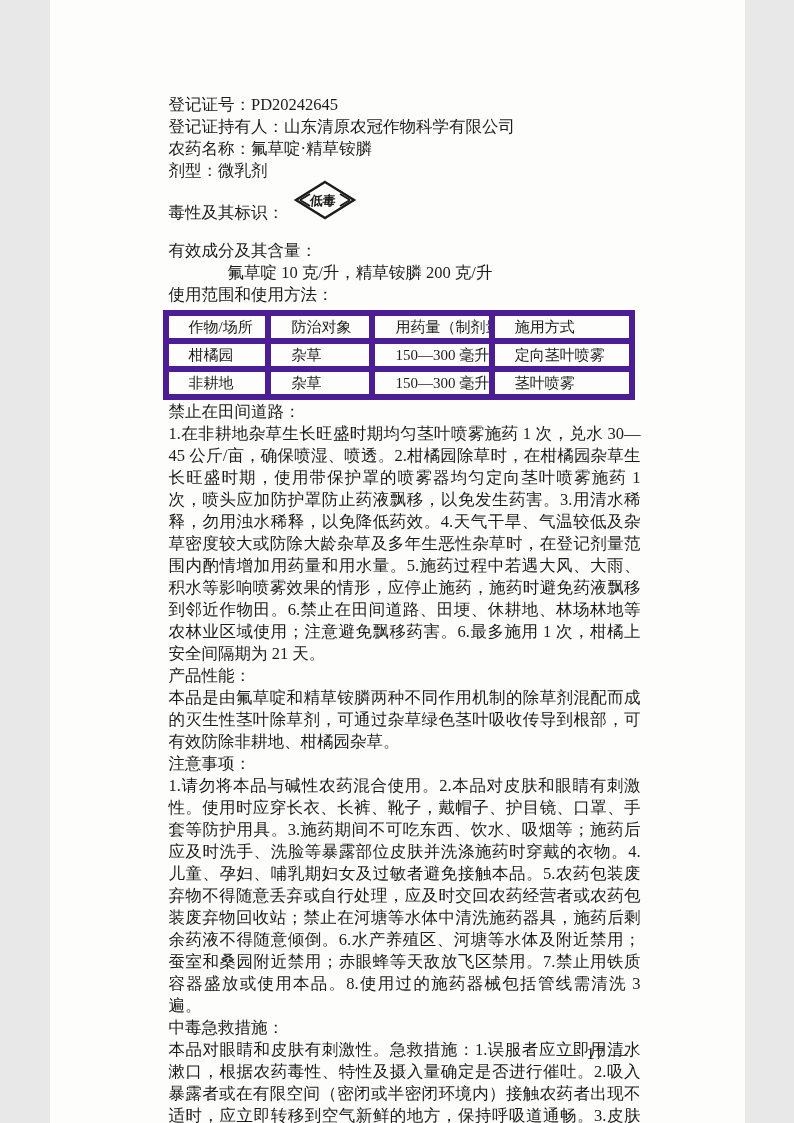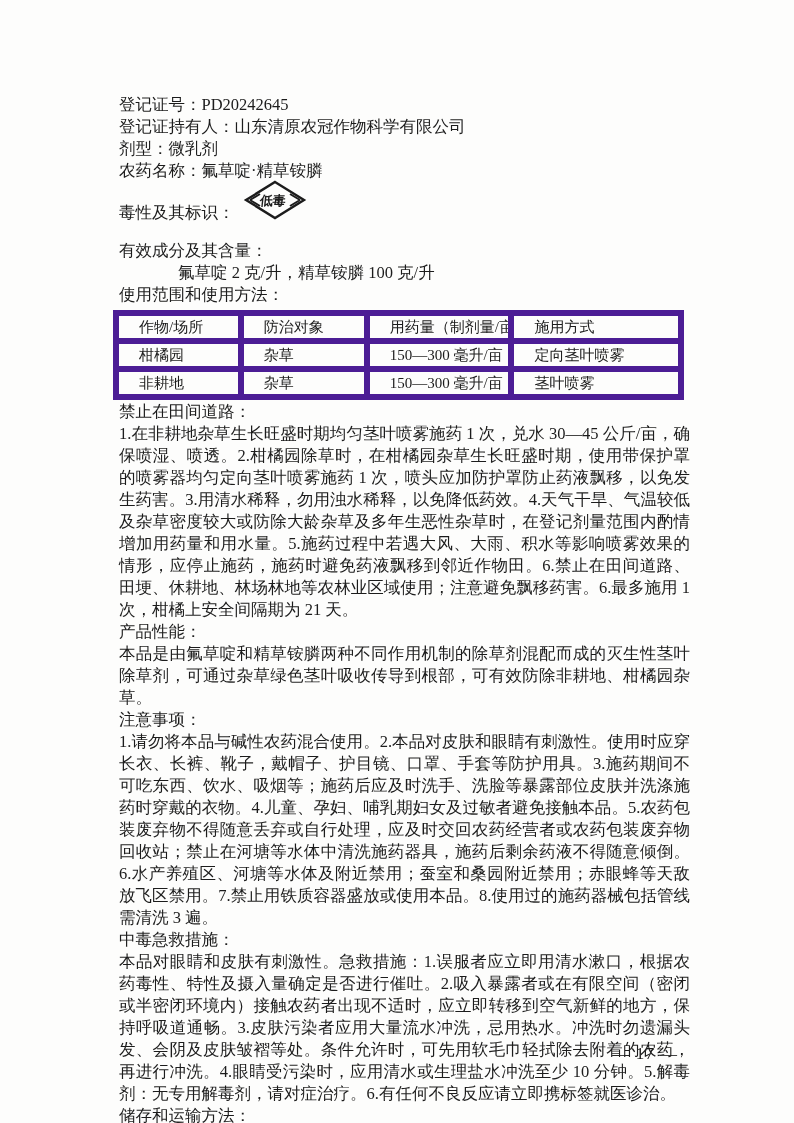--- a/index.html
+++ b/index.html
@@ -2,21 +2,21 @@
 <html><head>
 <meta charset="utf-8">
 <style>
   html, body {
     margin: 0;
     padding: 0;
     background: #e8e8e8;
   }
   .page {
     position: relative;
-    width: 794px;
+    width: 695px;
     height: 1123px;
     margin: 0 auto;
     background: #fdfdfc;
     overflow: hidden;
     font-family: "Liberation Serif", "DejaVu Serif", serif;
     font-size: 16.5px;
     line-height: 22px;
     color: #1c1c1c;
     box-sizing: border-box;
     padding: 94px 104px 0 119px;
@@ -81,38 +81,38 @@
   }
 </style>
 </head>
 <body>
 
 <div class="page">
 
   <div>
     <div class="line">登记证号：PD20242645</div>
     <div class="line">登记证持有人：山东清原农冠作物科学有限公司</div>
+    <div class="line">农药名称：氟草啶·精草铵膦</div>
     <div class="line">剂型：微乳剂</div>
-    <div class="line">农药名称：氟草啶·精草铵膦</div>
   </div>
 
   <div class="tox-block">
     <div class="tox-mark">
       <svg width="64" height="40" viewBox="0 0 64 40" xmlns="http://www.w3.org/2000/svg">
         <polygon points="32,2 61,20 32,38 3,20" fill="none" stroke="#1c1c1c" stroke-width="2.4"></polygon>
         <path d="M7,20 L17,14 M7,20 L17,26" fill="none" stroke="#1c1c1c" stroke-width="2"></path>
         <path d="M57,20 L47,14 M57,20 L47,26" fill="none" stroke="#1c1c1c" stroke-width="2"></path>
         <text x="32" y="25" text-anchor="middle" class="diamond-text" fill="#1c1c1c" transform="skewX(-6)">低毒</text>
       </svg>
     </div>
     <div class="tox-label">毒性及其标识：</div>
   </div>
 
   <div class="line">有效成分及其含量：</div>
-  <div class="line indent-line">氟草啶 2 克/升，精草铵膦 100 克/升</div>
+  <div class="line indent-line">氟草啶 10 克/升，精草铵膦 200 克/升</div>
   <div class="line">使用范围和使用方法：</div>
 
   <table class="usage">
     <colgroup>
       <col class="col-1">
         <col class="col-2">
         <col class="col-3">
         <col class="col-4">
     </colgroup>
     <thead>

